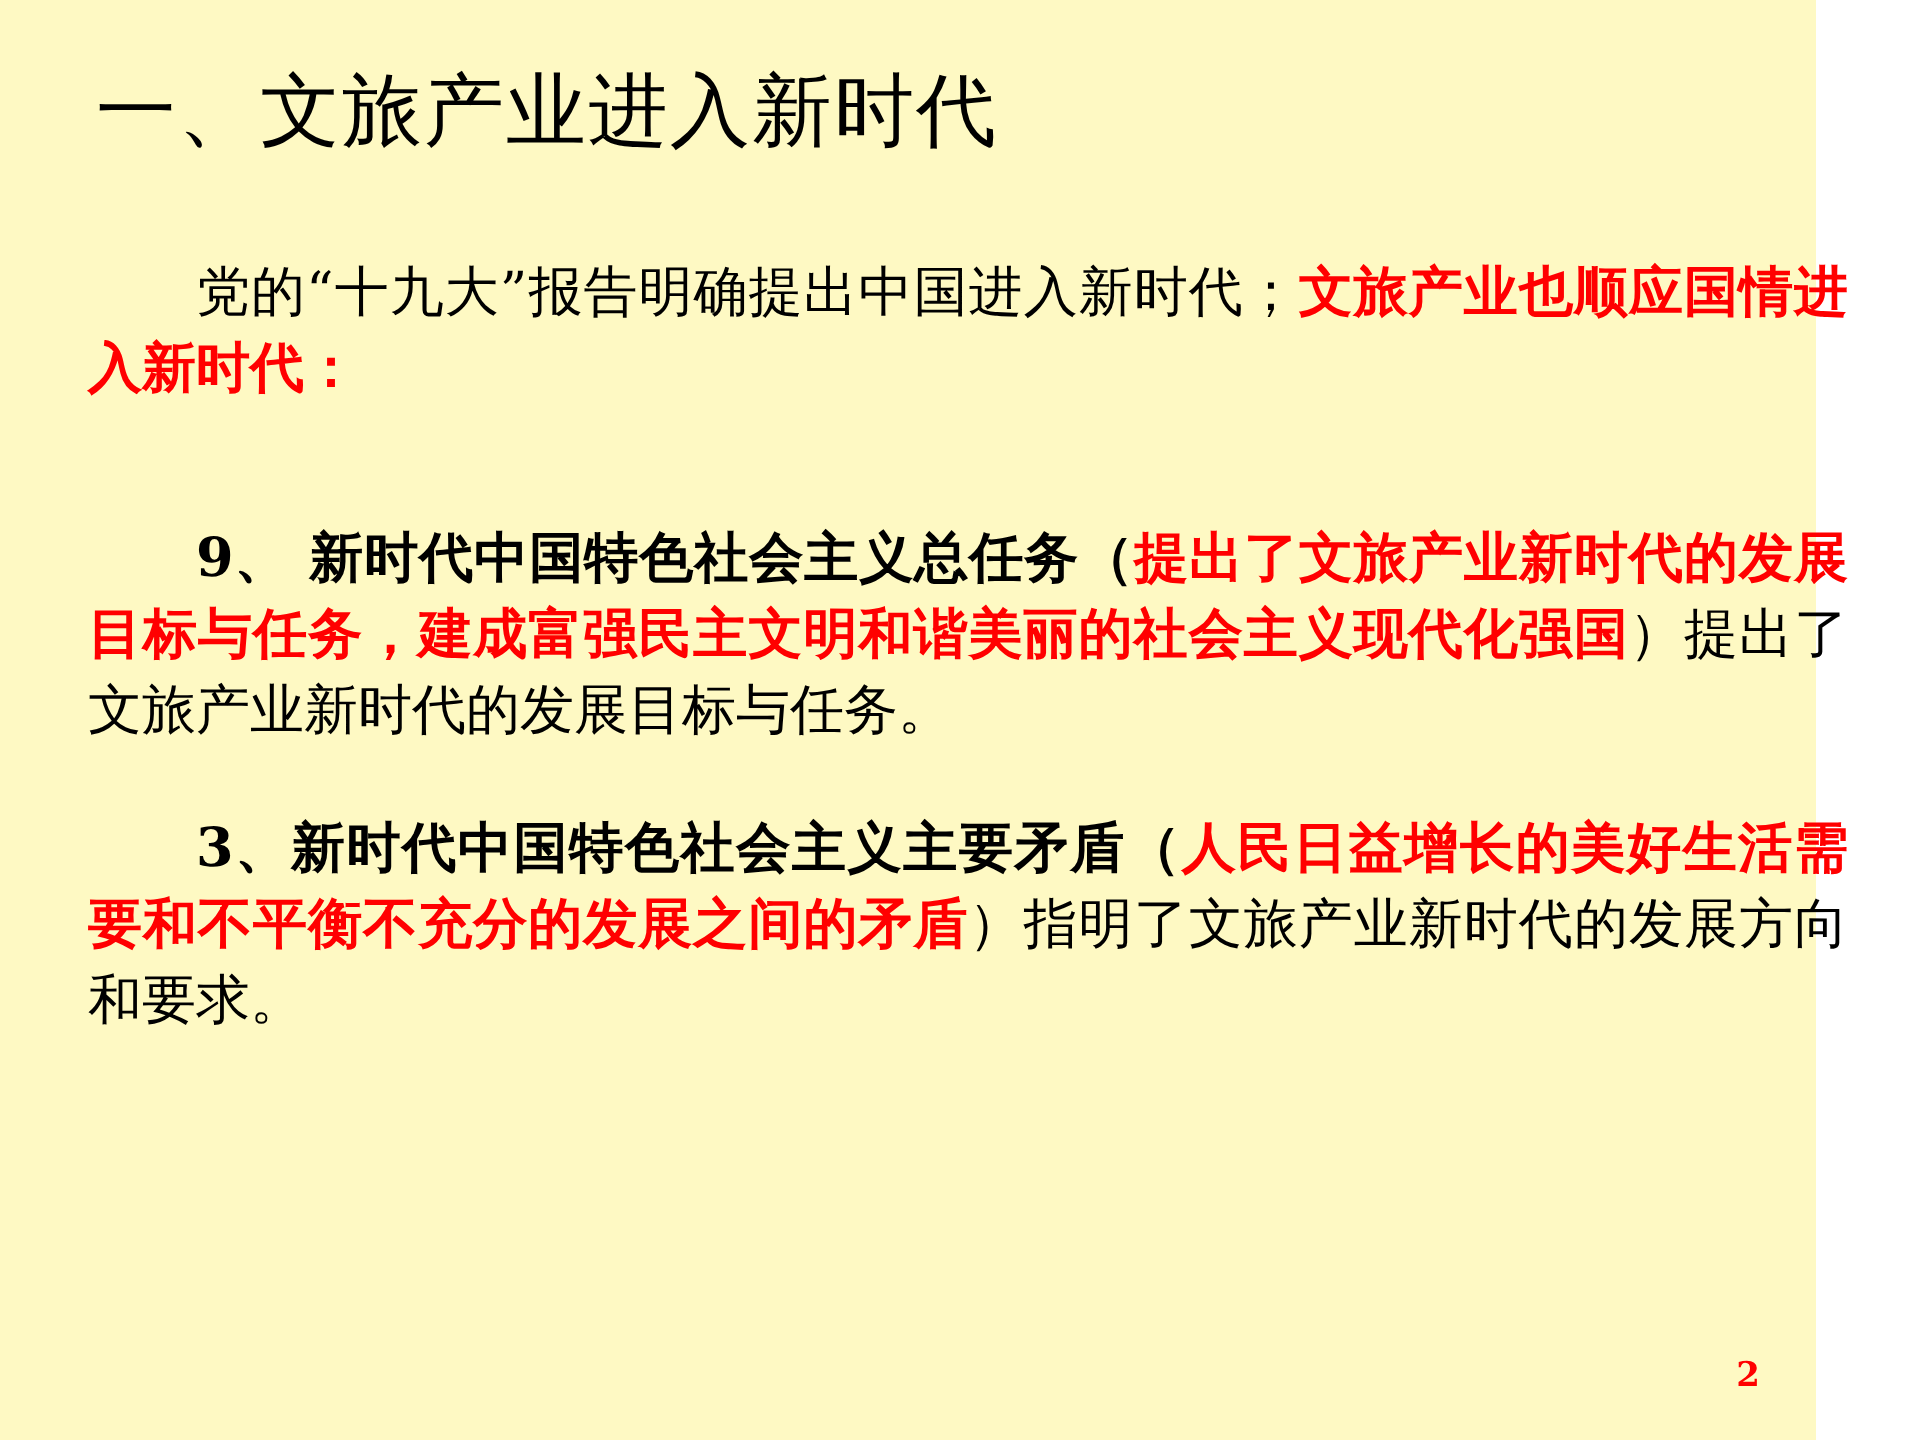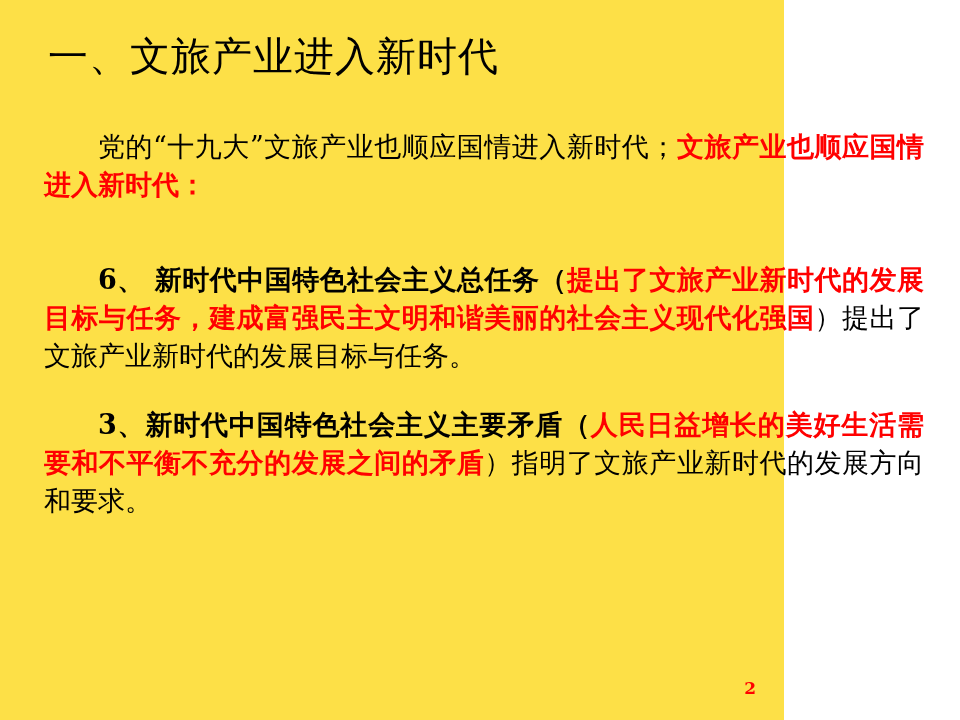--- a/index.html
+++ b/index.html
@@ -9,23 +9,23 @@
   }
   body {
     width: 960px;
     height: 720px;
     font-family: "DejaVu Serif", serif;
     color: #000000;
     overflow: hidden;
   }
   .slide {
     position: relative;
-    width: 784px;
+    width: 908px;
     height: 720px;
-    background: #fde047;
+    background: #fef9c3;
     box-sizing: border-box;
   }
   .slide-title {
     position: absolute;
     left: 48px;
     top: 32px;
     font-size: 40px;
     line-height: 1.2;
     font-weight: 400;
     letter-spacing: 1px;
@@ -76,28 +76,28 @@
 </style>
 </head>
 <body>
 
 <div class="slide">
 
   <div class="slide-title">一、文旅产业进入新时代</div>
 
   <div class="body-area">
 
-    <p class="para indent"><span class="black"> 党的“十九大”文旅产业也顺应国情进入新时代；</span><span class="red bold">文旅产业也顺应国情进入新时代：</span></p>
+    <p class="para indent"><span class="black"> 党的“十九大”报告明确提出中国进入新时代；</span><span class="red bold">文旅产业也顺应国情进入新时代：</span></p>
 
     <div class="gap-md"></div>
 
 
     <div class="gap-lg"></div>
 
-    <p class="para indent"><span class="black bold">6、 新时代中国特色社会主义总任务（</span><span class="red bold">提出了文旅产业新时代的发展目标与任务，建成富强民主文明和谐美丽的社会主义现代化强国</span><span class="black">）提出了文旅产业新时代的发展目标与任务。</span></p>
+    <p class="para indent"><span class="black bold">9、 新时代中国特色社会主义总任务（</span><span class="red bold">提出了文旅产业新时代的发展目标与任务，建成富强民主文明和谐美丽的社会主义现代化强国</span><span class="black">）提出了文旅产业新时代的发展目标与任务。</span></p>
 
     <div class="gap-md"></div>
 
     <p class="para indent"><span class="black bold">3、新时代中国特色社会主义主要矛盾（</span><span class="red bold">人民日益增长的美好生活需要和不平衡不充分的发展之间的矛盾</span><span class="black">）指明了文旅产业新时代的发展方向和要求。</span></p>
 
   </div>
 
   <div class="page-number">2</div>
 
 </div>

